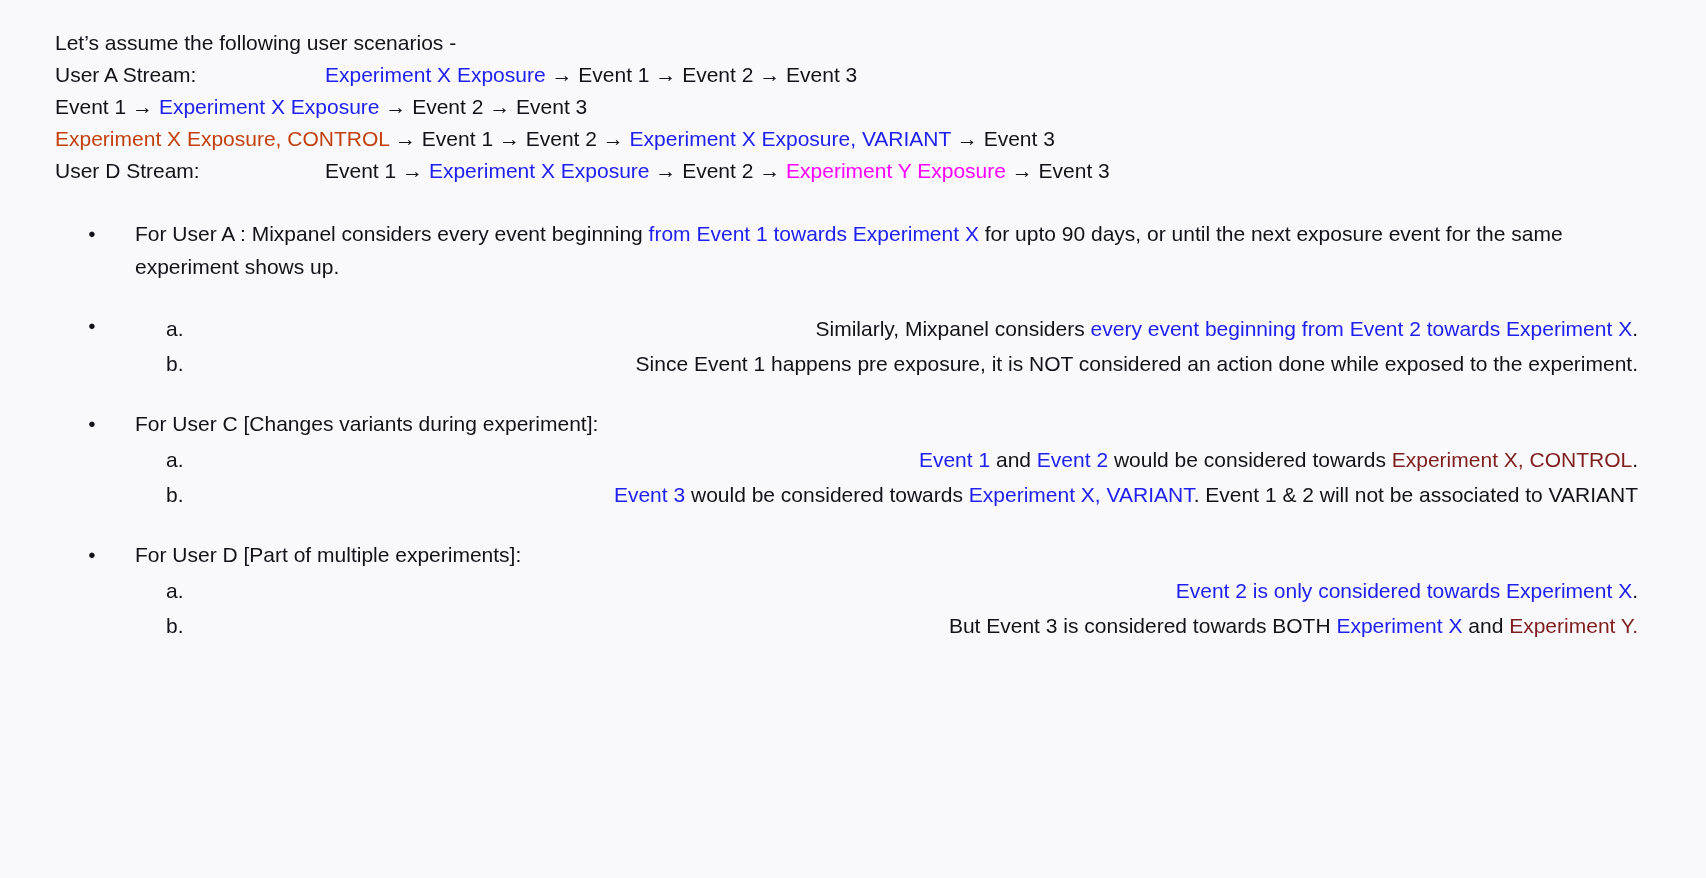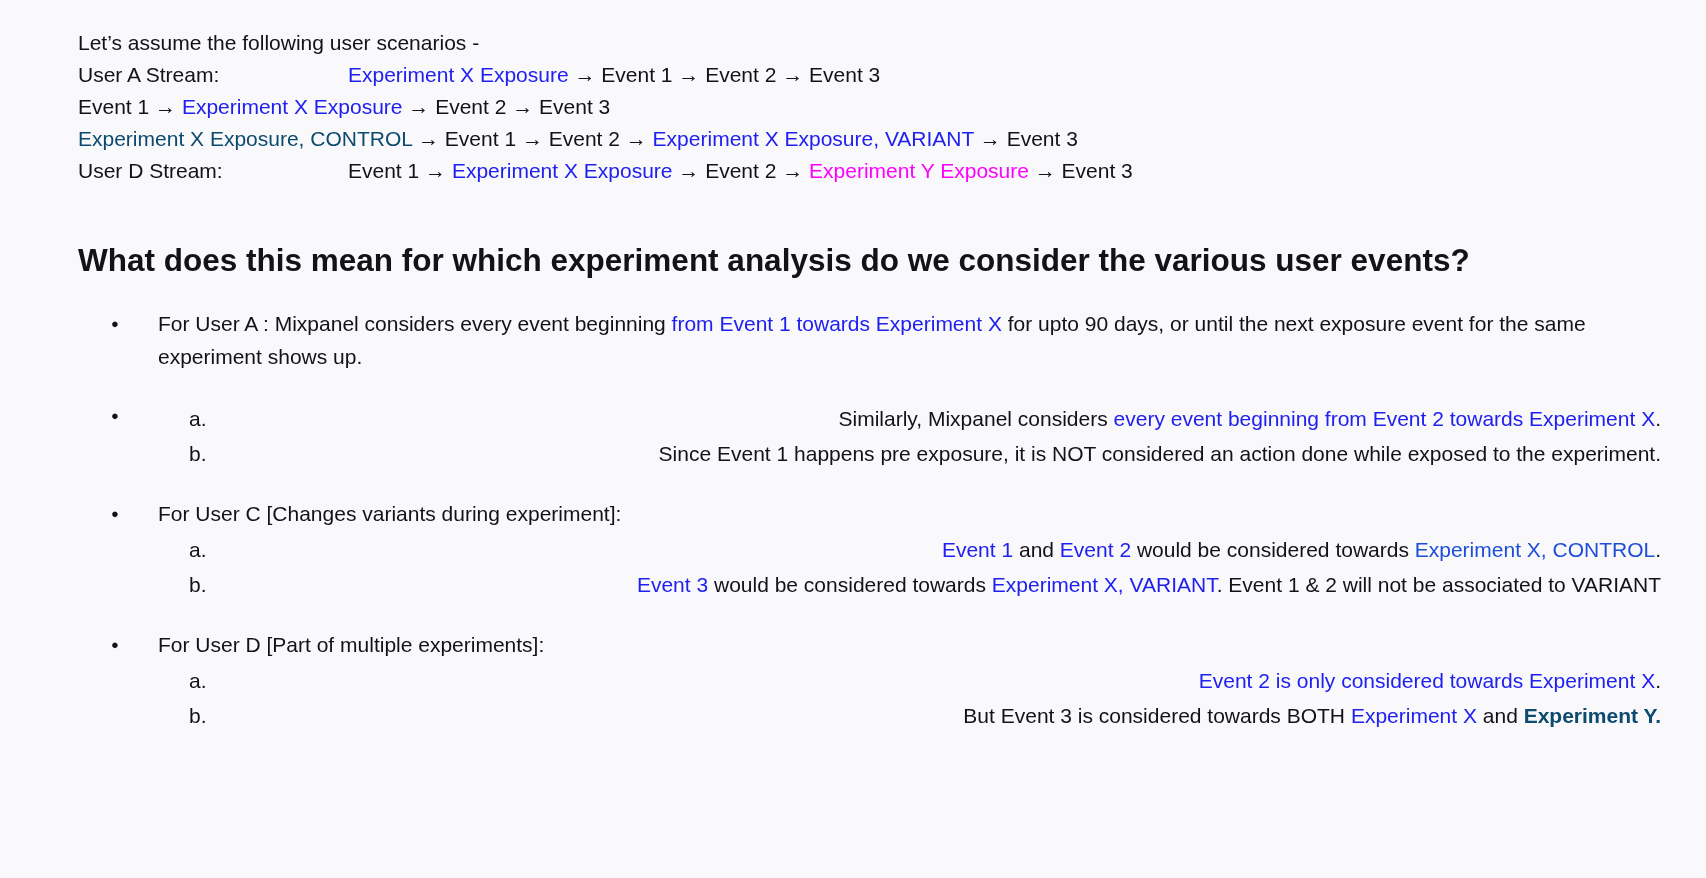--- a/index.html
+++ b/index.html
@@ -10,21 +10,21 @@
   }
   *{box-sizing:border-box;margin:0;padding:0;}
   html,body{width:1706px;height:878px;overflow:hidden;}
   body{
     background:var(--bg);
     color:var(--ink);
     font-family:"Liberation Sans","DejaVu Sans",sans-serif;
     font-size:21px;
   }
   .doc{
-    padding:26px 30px 0 78px;
+    padding:26px 30px 0 55px;
     width:1700px;
   }
   .intro{
     line-height:33px;
   }
   .streams{
   }
   .stream-row{
     display:flex;
     line-height:32px;
@@ -90,30 +90,29 @@
   <div class="stream-row">
     <span class="stream-label">User A Stream:</span>
     <span class="stream-content"><span style="color: rgb(32, 32, 240);">Experiment X Exposure</span><span> → Event 1 → Event 2 → Event 3</span></span>
   </div>
 
   <div class="stream-row">
     <span class="stream-content"><span>Event 1 → </span><span style="color: rgb(32, 32, 240);">Experiment X Exposure</span><span> → Event 2 → Event 3</span></span>
   </div>
 
   <div class="stream-row">
-    <span class="stream-content"><span style="color: #0c4a6e;">Experiment X Exposure, CONTROL</span><span> → Event 1 → Event 2 → </span><span style="color: rgb(32, 32, 240);">Experiment X Exposure, VARIANT</span><span> → Event 3</span></span>
+    <span class="stream-content"><span style="color: #c2410c;">Experiment X Exposure, CONTROL</span><span> → Event 1 → Event 2 → </span><span style="color: rgb(32, 32, 240);">Experiment X Exposure, VARIANT</span><span> → Event 3</span></span>
   </div>
 
   <div class="stream-row">
     <span class="stream-label">User D Stream:</span>
     <span class="stream-content"><span>Event 1 → </span><span style="color: rgb(32, 32, 240);">Experiment X Exposure</span><span> → Event 2 → </span><span style="color: rgb(255, 0, 255);">Experiment Y Exposure</span><span> → Event 3</span></span>
   </div>
 </div>
 
-  <h2 class="heading">What does this mean for which experiment analysis do we consider the various user events?</h2>
 
   <div class="bullets" id="bullets">
   <div class="bullet-group">
     <span class="dot">●</span>
     <div class="bullet-body">
       <div class="bullet-text"><span>For User A : Mixpanel considers every event beginning </span><span style="color: rgb(32, 32, 240);">from Event 1 towards Experiment X</span><span> for upto 90 days, or until the next exposure event for the same experiment shows up.</span></div>
 
     </div>
   </div>
 
@@ -134,21 +133,21 @@
     </div>
   </div>
 
   <div class="bullet-group">
     <span class="dot">●</span>
     <div class="bullet-body">
       <div class="bullet-text"><span>For User C [Changes variants during experiment]:</span></div>
       <div class="subitems">
   <div class="subitem">
     <span class="sub-marker">a.</span>
-    <div class="sub-text"><span style="color: rgb(32, 32, 240);">Event 1</span><span> and </span><span style="color: rgb(32, 32, 240);">Event 2</span><span> would be considered towards </span><span style="color: #1d4ed8;">Experiment X, CONTROL</span><span>.</span></div>
+    <div class="sub-text"><span style="color: rgb(32, 32, 240);">Event 1</span><span> and </span><span style="color: rgb(32, 32, 240);">Event 2</span><span> would be considered towards </span><span style="color: #7f1d1d;">Experiment X, CONTROL</span><span>.</span></div>
   </div>
 
   <div class="subitem">
     <span class="sub-marker">b.</span>
     <div class="sub-text"><span style="color: rgb(32, 32, 240);">Event 3</span><span> would be considered towards </span><span style="color: rgb(32, 32, 240);">Experiment X, VARIANT</span><span>. Event 1 &amp; 2 will not be associated to VARIANT</span></div>
   </div>
 </div>
     </div>
   </div>
 
@@ -157,20 +156,20 @@
     <div class="bullet-body">
       <div class="bullet-text"><span>For User D [Part of multiple experiments]:</span></div>
       <div class="subitems">
   <div class="subitem">
     <span class="sub-marker">a.</span>
     <div class="sub-text"><span style="color: rgb(32, 32, 240);">Event 2 is only considered towards Experiment X</span><span>.</span></div>
   </div>
 
   <div class="subitem">
     <span class="sub-marker">b.</span>
-    <div class="sub-text"><span>But Event 3 is considered towards BOTH </span><span style="color: rgb(32, 32, 240);">Experiment X</span><span> and </span><span style="color: #0c4a6e; font-weight: bold;">Experiment Y.</span></div>
+    <div class="sub-text"><span>But Event 3 is considered towards BOTH </span><span style="color: rgb(32, 32, 240);">Experiment X</span><span> and </span><span style="color: #7f1d1d;">Experiment Y.</span></div>
   </div>
 </div>
     </div>
   </div>
 </div>
 
 </div>
 
 </body></html>

